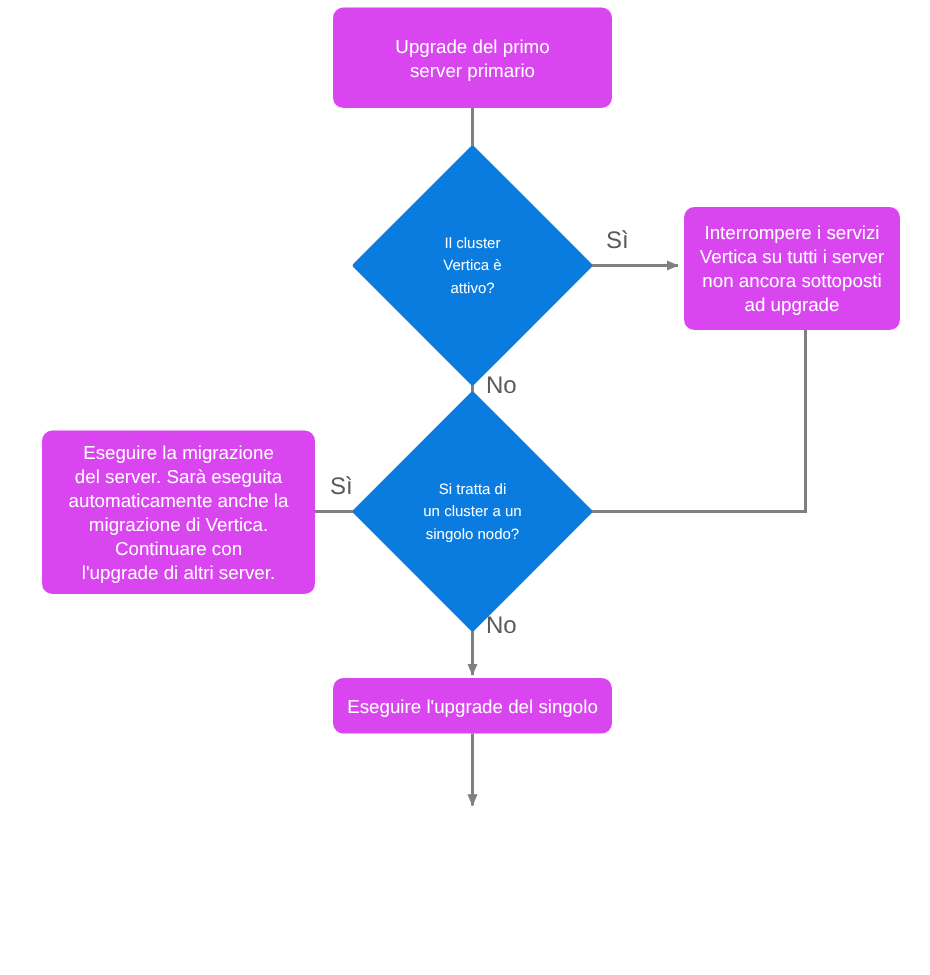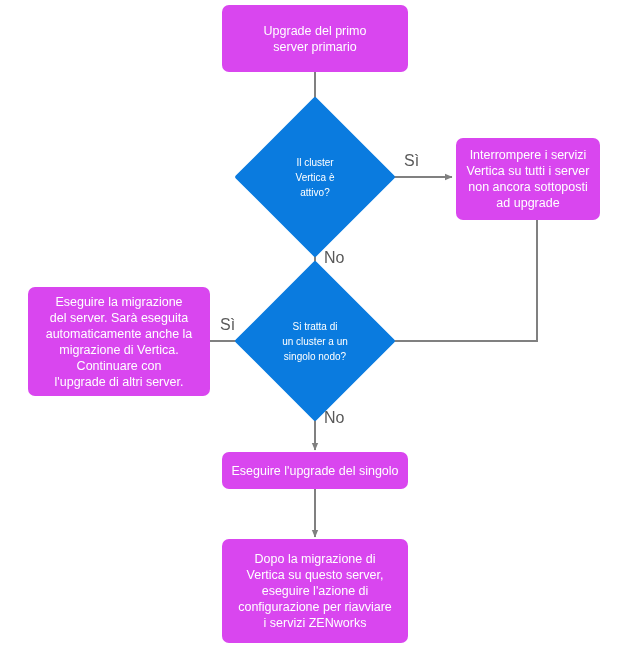--- a/index.html
+++ b/index.html
@@ -132,27 +132,20 @@
 automaticamente anche la
 migrazione di Vertica.
 Continuare con
 l'upgrade di altri server.</span>
   </div>
 
   <div class="node process" style="left:222px; top:452px; width:186px; height:37px;">
     <span>Eseguire l'upgrade del singolo</span>
   </div>
 
-  <div class="node process" style="left:222px; top:539px; width:186px; height:104px;">
-    <span>Dopo la migrazione di
-Vertica su questo server,
-eseguire l'azione di
-configurazione per riavviare
-i servizi ZENworks</span>
-  </div>
 
   <span class="edge-label" style="left:404px; top:154px;">Sì</span>
 
   <span class="edge-label" style="left:324px; top:251px;">No</span>
 
   <span class="edge-label" style="left:220px; top:318px;">Sì</span>
 
   <span class="edge-label" style="left:324px; top:411px;">No</span>
 
 </div>

